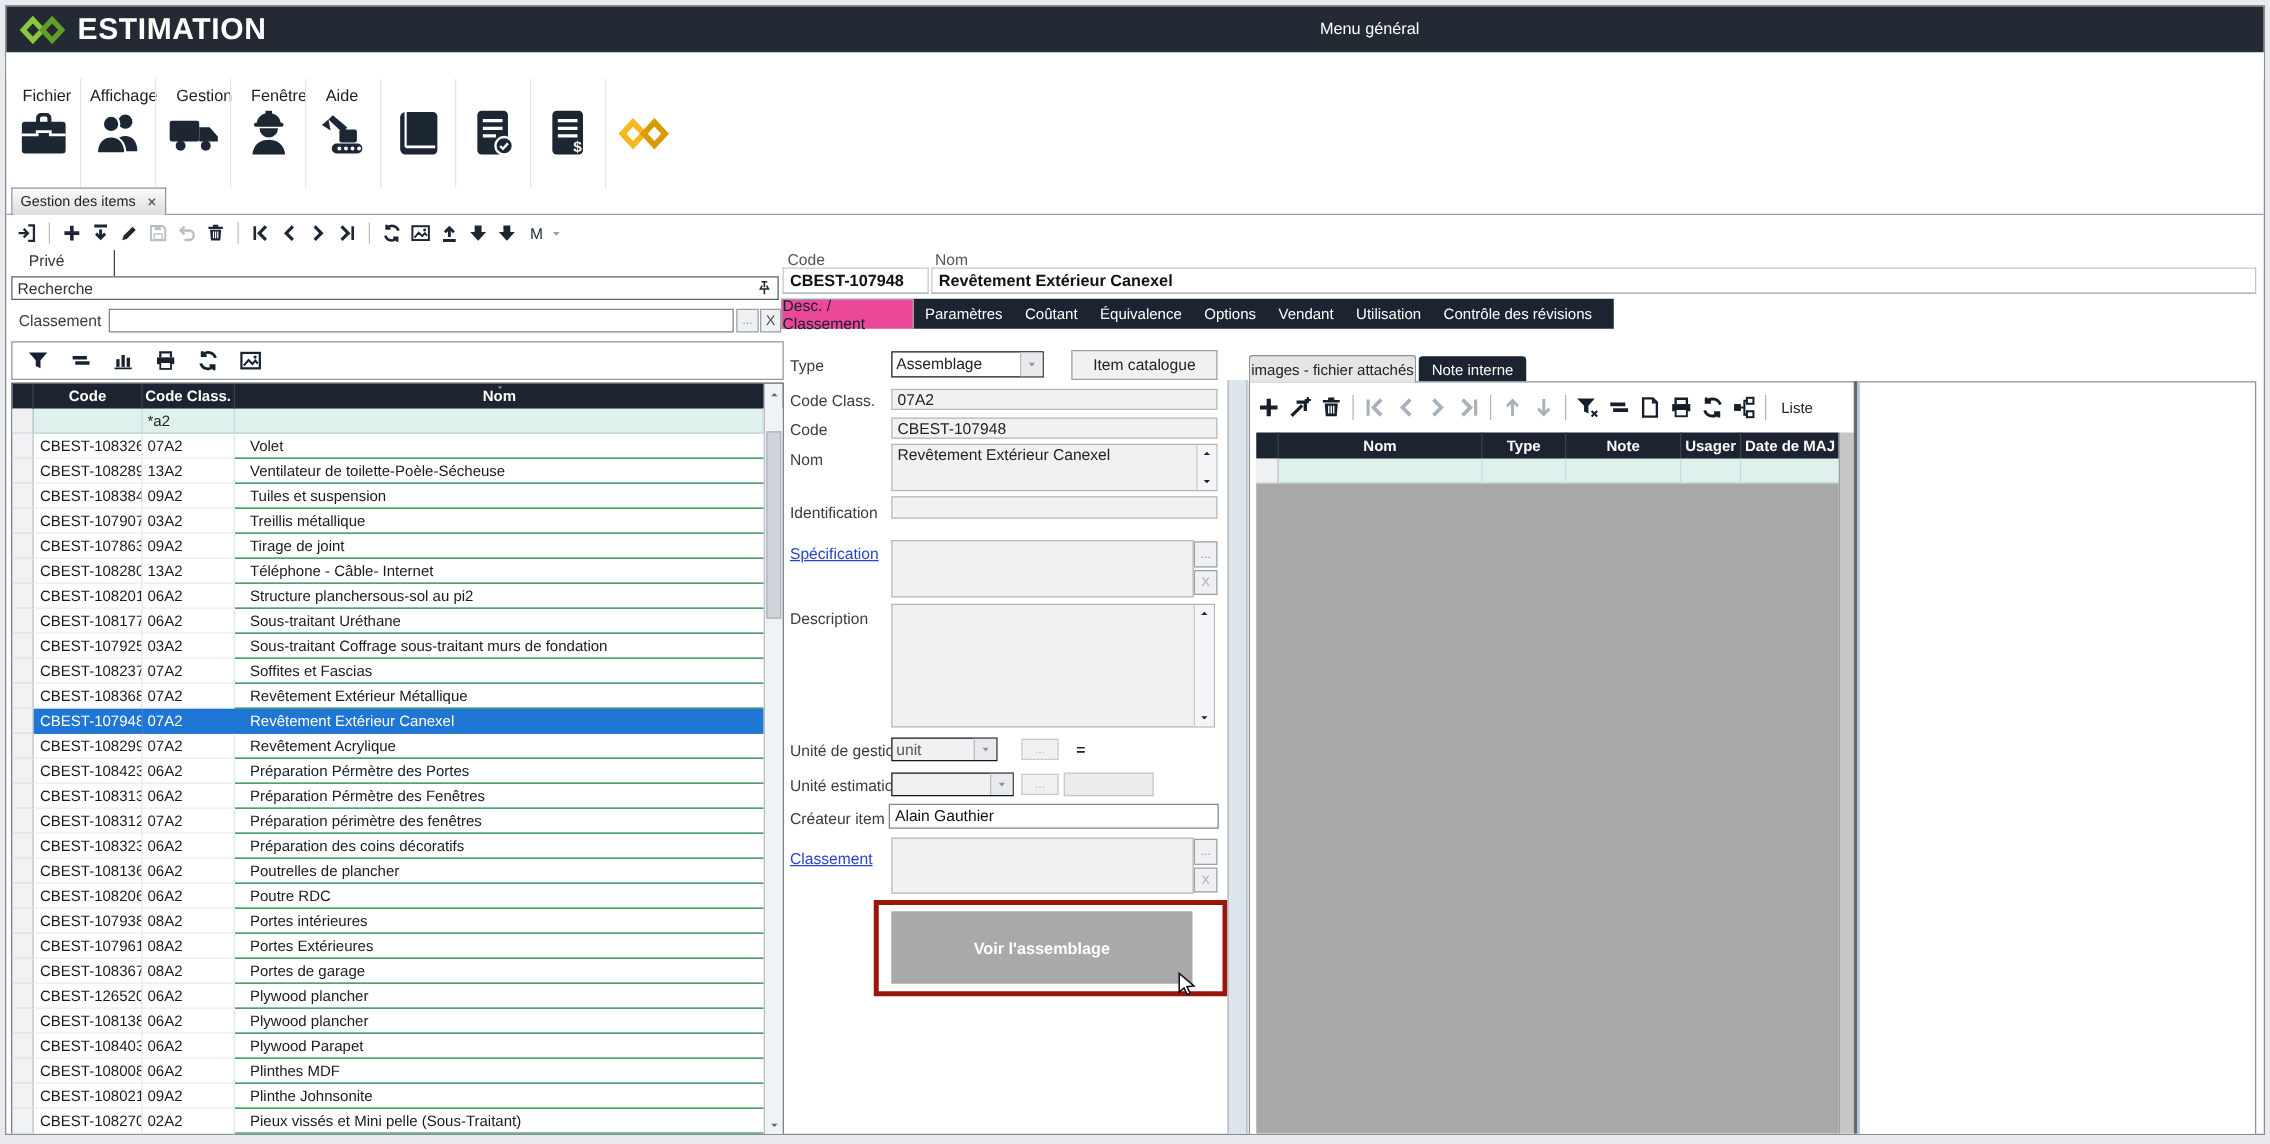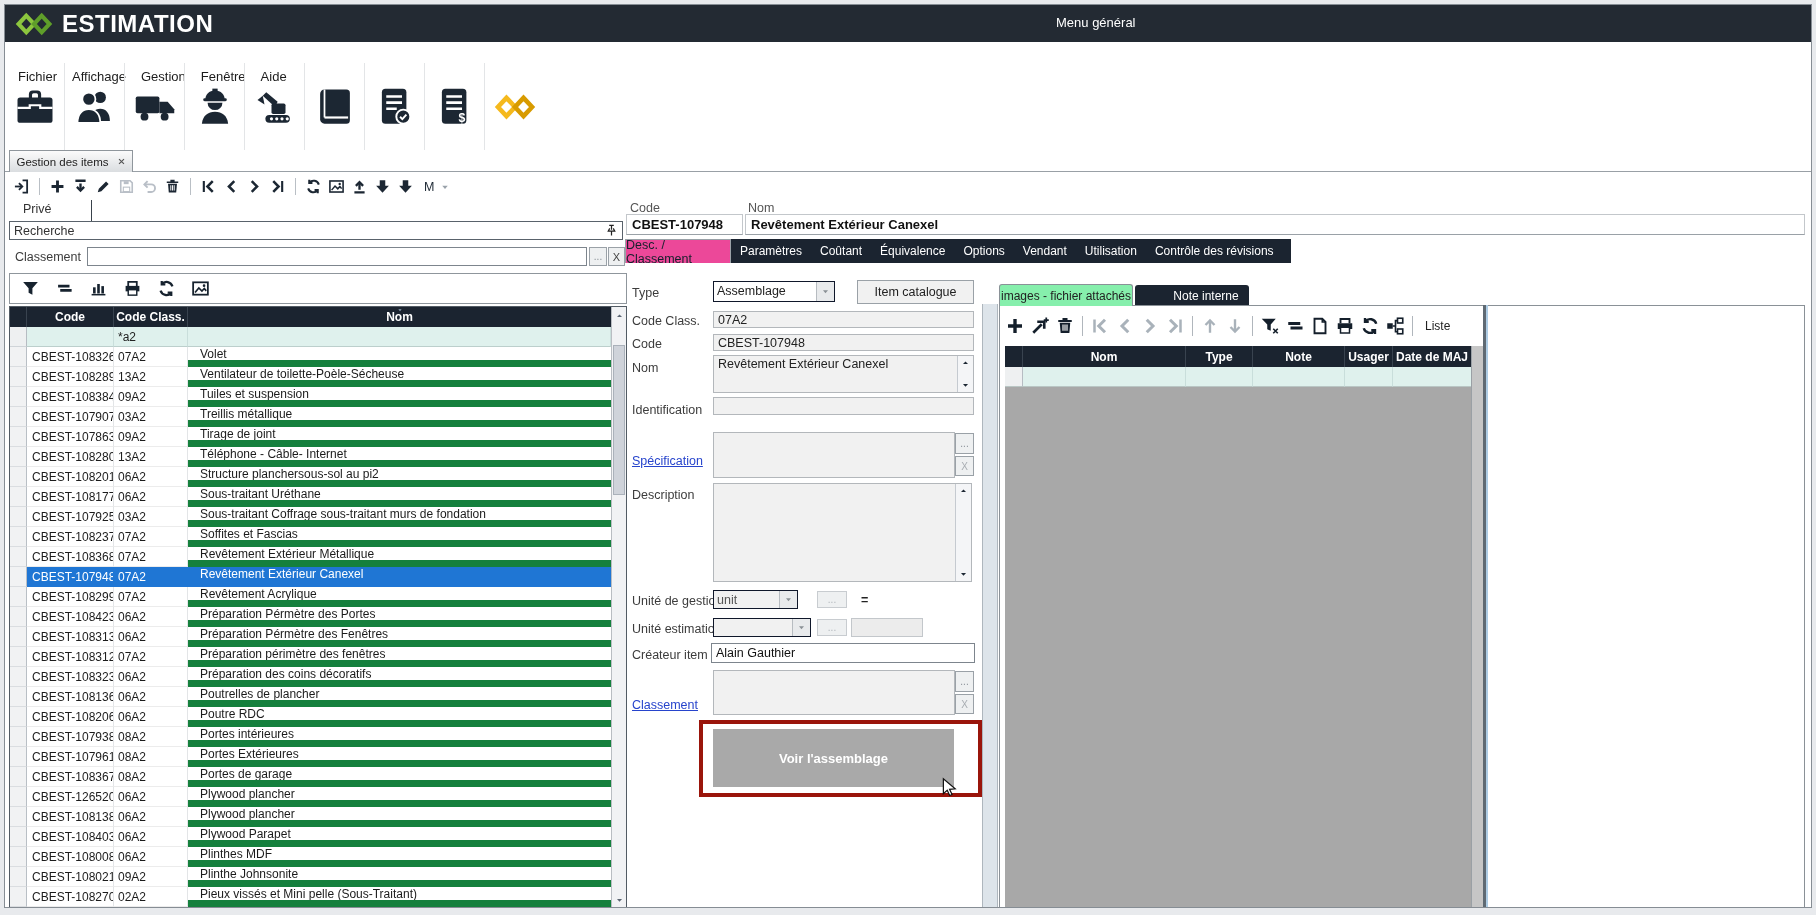--- a/index.html
+++ b/index.html
@@ -51,50 +51,50 @@
   .hc0{width:17px;} .hc1{width:87px;} .hc2{width:74px;} .hc3{width:423px;border-right:none !important;}
   .sortglyph{position:absolute;top:0;left:50%;margin-left:-5px;width:10px;height:6px;color:#8fa3b6;}
   .frow{display:flex;height:20px;background:#DFF1ED;font-size:12px;color:#222;}
   .frow .c0{background:#eef0f1;border-right:1px solid #b6bcc2;border-bottom:1px solid #cfd4d8;}
   .frow>div{border-right:1px solid #c9dedb;border-bottom:1px solid #bccfcc;box-sizing:border-box;display:flex;align-items:center;}
   .trow{display:flex;height:20px;font-size:12px;color:#1b1b1b;}
   .trow>div{box-sizing:border-box;display:flex;align-items:center;white-space:nowrap;overflow:hidden;}
   .c0{width:17px;background:#f1f2f3;border-right:1px solid #b9bfc5;border-bottom:1px solid #dadde0;}
   .c1{width:87px;padding-left:5px;border-right:1px solid #e3e5e7;border-bottom:1px solid #ececec;}
   .c2{width:74px;padding-left:4px;border-right:1px solid #e3e5e7;border-bottom:1px solid #ececec;}
-  .c3{width:423px;padding-left:12px;border-bottom:7px solid #15803d;border-right:none;}
+  .c3{width:423px;padding-left:12px;border-bottom:1px solid #15803d;border-right:none;}
   .trow.sel .c1,.trow.sel .c2,.trow.sel .c3{background:#1F76D4;color:#fff;border-color:#1F76D4;}
   .lscroll{position:absolute;right:0;top:0;bottom:0;width:15px;background:#f1f2f4;border-left:1px solid #b9bdc2;box-sizing:border-box;}
   .scbtn{position:absolute;left:0;width:100%;height:16px;display:flex;align-items:center;justify-content:center;color:#5b6572;}
   .scbtn svg{width:9px;height:9px;}
   .thumb{position:absolute;left:1px;right:1px;top:38px;height:150px;background:#cfd3da;border:1px solid #aab1ba;box-sizing:border-box;}
   
   .hfld{background:#fff;border:1px solid #c3c7cb;border-bottom-color:#9aa1a7;box-sizing:border-box;font-weight:bold;font-size:13px;color:#111;display:flex;align-items:center;padding-left:5px;}
   .ctab-active{position:absolute;left:620px;top:234px;width:106px;height:24px;background:#ec4899;border:1px solid #9aa1a7;border-bottom:none;box-sizing:border-box;display:flex;align-items:center;justify-content:center;font-size:12.5px;color:#16202c;z-index:2;}
   .ctabs-dark{position:absolute;left:726px;top:234px;width:560px;height:24px;background:#1B2430;display:flex;align-items:center;color:#fff;font-size:12px;}
   .ctabs-dark span{padding:0 9px;}
   
   .flbl{position:absolute;font-size:12.5px;color:#3c3c3c;}
-  .flink{position:absolute;font-size:12.5px;color:#2744CC;text-decoration:underline;margin-top:18px;}
+  .flink{position:absolute;font-size:12.5px;color:#2744CC;text-decoration:underline;}
   .fld{background:#f1f1f1;border:1px solid #b3b7bb;box-sizing:border-box;font-size:12.5px;color:#222;display:flex;align-items:flex-start;padding:1px 4px;}
   .combo{background:#fff;border:1px solid #0f172a;box-sizing:border-box;display:flex;font-size:12.5px;color:#222;}
   .combo.gry{background:#f1f1f1;color:#555;}
   .combo .ctext{flex:1;padding:2px 3px;overflow:hidden;white-space:nowrap;}
   .combo .dd{width:17px;background:#e8eaec;border-left:1px solid #b7bcc1;display:flex;align-items:center;justify-content:center;color:#8a9096;}
   .combo .dd svg{width:9px;height:9px;}
   .scol{position:absolute;right:0;top:0;bottom:0;width:16px;border-left:1px solid #c5cad0;background:#f4f5f7;display:flex;flex-direction:column;justify-content:space-between;align-items:center;padding:2px 0;box-sizing:border-box;color:#98a2ac;}
   .scol svg{width:9px;height:9px;}
   .redbox{position:absolute;left:694px;top:715px;width:283px;height:77px;border:4px solid #9A150B;box-sizing:border-box;}
   .voirbtn{position:absolute;left:708px;top:724px;width:241px;height:58px;background:#A9A9A9;color:#fff;font-weight:bold;font-size:13px;display:flex;align-items:center;justify-content:center;}
   .cursor{position:absolute;left:934px;top:770px;width:21px;height:25px;}
   
   .vsplit{position:absolute;left:977px;top:299px;width:16px;height:605px;background:#dde4ea;border-left:1px solid #aeb6bd;border-right:1px solid #aeb6bd;box-sizing:border-box;}
   
-  .atab1{position:absolute;left:994px;top:279px;width:134px;height:22px;background:#86efac;border:1px solid #8a9197;border-bottom:none;border-radius:3px 3px 0 0;box-sizing:border-box;display:flex;align-items:center;justify-content:center;font-size:12px;color:#222;z-index:2;}
-  .atab2{position:absolute;left:1130px;top:280px;width:86px;height:21px;background:#1B2430;color:#fff;border-radius:3px 3px 0 0;display:flex;align-items:center;justify-content:center;font-size:12px;padding-left:28px;}
+  .atab1{position:absolute;left:994px;top:279px;width:134px;height:22px;background:#e5e5e5;border:1px solid #8a9197;border-bottom:none;border-radius:3px 3px 0 0;box-sizing:border-box;display:flex;align-items:center;justify-content:center;font-size:12px;color:#222;z-index:2;}
+  .atab2{position:absolute;left:1130px;top:280px;width:86px;height:21px;background:#1B2430;color:#fff;border-radius:3px 3px 0 0;display:flex;align-items:center;justify-content:center;font-size:12px;}
   .abox{position:absolute;left:994px;top:300px;width:806px;height:604px;border:1px solid #8a9197;box-sizing:border-box;background:#fff;}
   .atoolbar{position:absolute;left:1000px;top:307px;height:27px;display:flex;align-items:center;gap:5px;}
   .ai{width:20px;height:20px;color:#141f2b;}
   .asep{width:1px;height:20px;background:#b0b6bc;margin:0 2px;}
   .liste{font-size:12px;color:#222;margin-left:5px;}
   .ahead{position:absolute;left:1000px;top:341px;width:466px;height:21px;display:flex;background:#1B2430;color:#fff;font-size:12px;font-weight:bold;}
   .ahead>div{display:flex;align-items:center;justify-content:center;border-right:1px solid #39434f;box-sizing:border-box;}
   .ac0{width:18px;} .ac1{width:163px;} .ac2{width:67px;} .ac3{width:92px;} .ac4{width:48px;} .ac5{width:78px;border-right:none !important;}
   .afrow{position:absolute;left:1000px;top:362px;width:466px;height:20px;display:flex;background:#DFF1ED;}
   .afrow>div{border-right:1px solid #c9dedb;border-bottom:1px solid #b9c6c4;box-sizing:border-box;}

